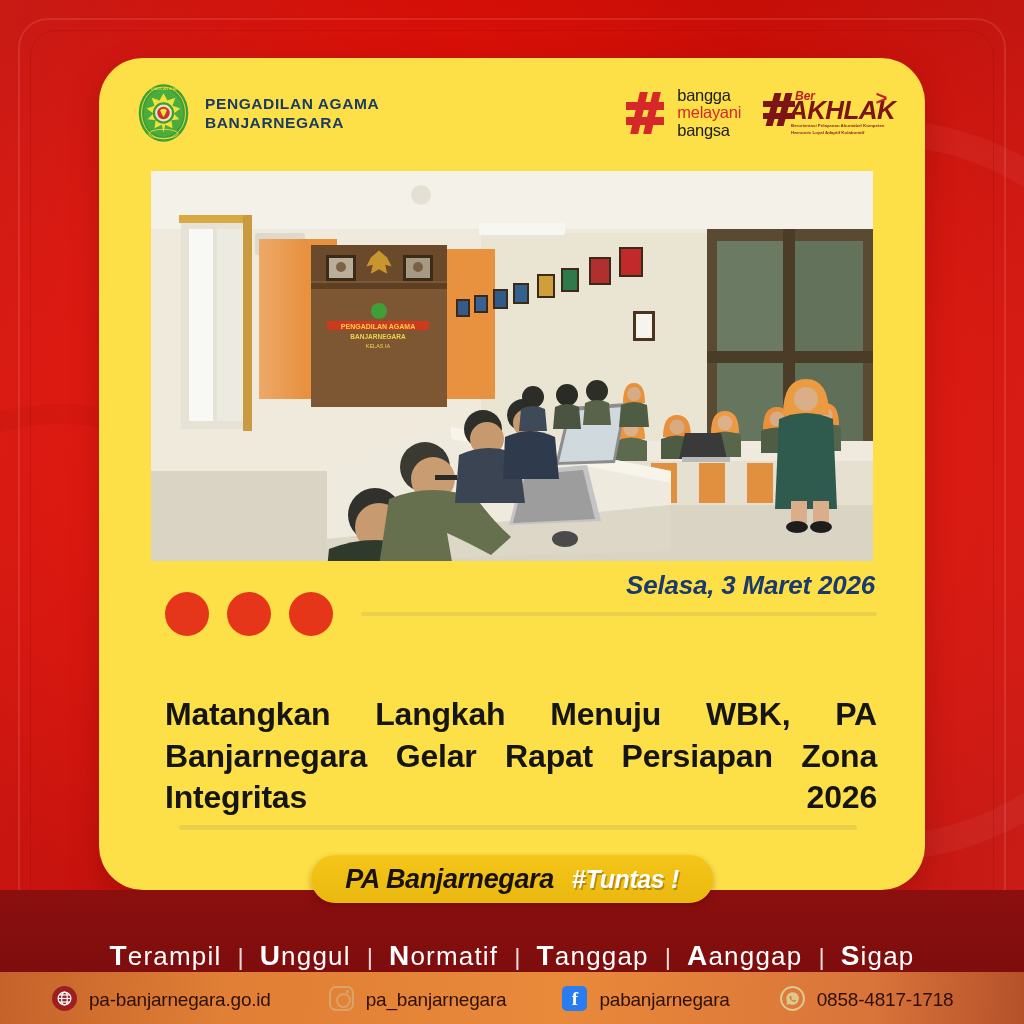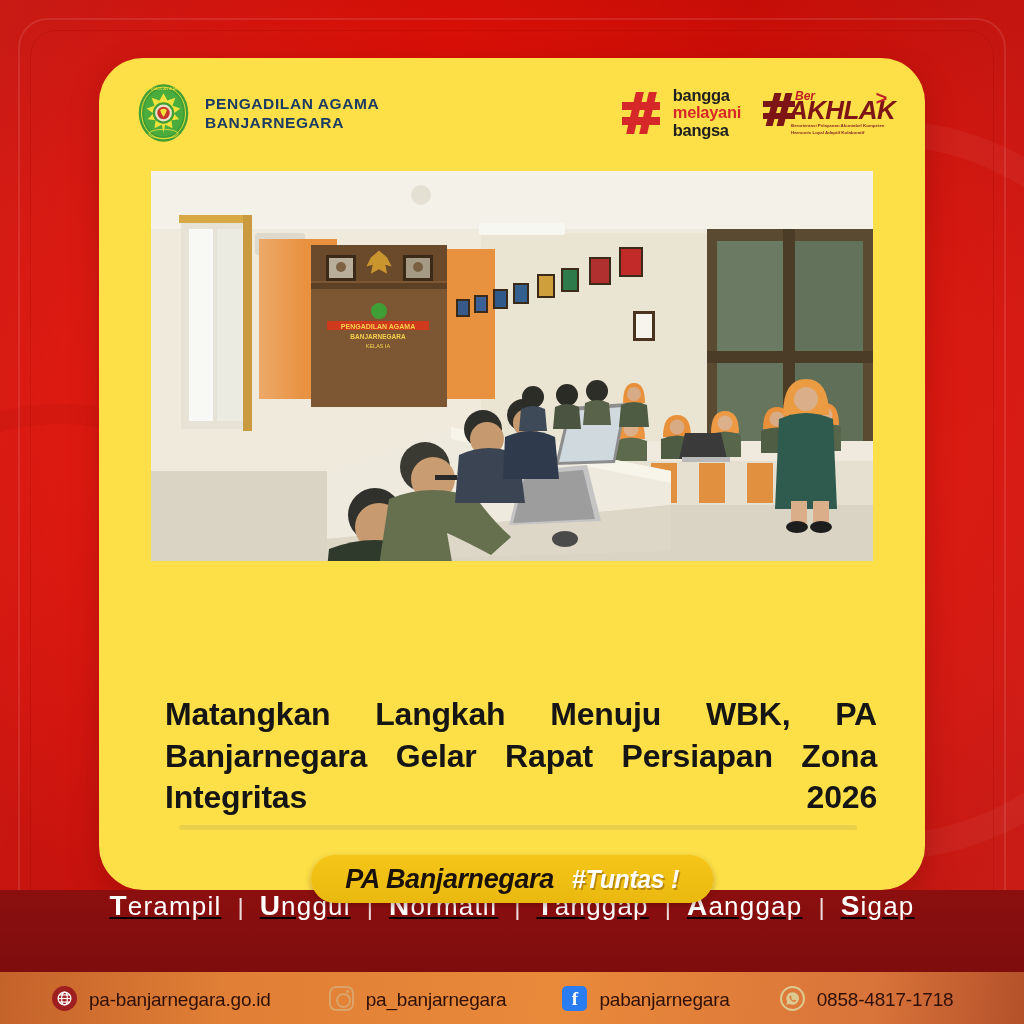--- a/index.html
+++ b/index.html
@@ -66,21 +66,21 @@
   .hdr-right { margin-left:auto; display:flex; align-items:center; gap:22px; }
 
   .bmb { display:flex; align-items:center; gap:7px; }
   .bmb-hash { width:38px; height:42px; position:relative; flex:none; }
   .bmb-hash span { position:absolute; background:#d62828; }
   .bmb-hash .v1 { left:9px;  top:0; width:8px; height:42px; transform:skewX(-13deg); }
   .bmb-hash .v2 { left:22px; top:0; width:8px; height:42px; transform:skewX(-13deg); }
   .bmb-hash .h1 { left:0; top:10px; width:38px; height:7.5px; }
   .bmb-hash .h2 { left:0; top:25px; width:38px; height:7.5px; }
   .bmb-txt { line-height:1.04; }
-  .bmb-txt div { font-size:16.5px; font-weight:bold; letter-spacing:-0.3px;padding-left:6px; }
+  .bmb-txt div { font-size:16.5px; font-weight:normal; letter-spacing:-0.3px;padding-left:6px; }
   .bmb-txt .l1 { color:#202020; }
   .bmb-txt .l2 { color:#d62828; }
   .bmb-txt .l3 { color:#202020; }
 
   .akhlak { position:relative; width:126px; height:52px; }
   .ak-hash { position:absolute; left:0; top:6px; width:32px; height:33px; }
   .ak-hash span { position:absolute; background:#7d1416; }
   .ak-hash .v1 { left:7px;  top:0; width:7px; height:33px; transform:skewX(-15deg); }
   .ak-hash .v2 { left:18px; top:0; width:7px; height:33px; transform:skewX(-15deg); }
   .ak-hash .h1 { left:0; top:8px;  width:32px; height:6px; }
@@ -162,21 +162,21 @@
     font-size:25px; font-weight:bold; color:#ffffff; font-style:italic;
     letter-spacing:-0.4px;
     text-shadow:1.5px 1.5px 0 rgba(120,70,0,0.45);
     margin-left:9px;
   }
 
   
   .tagband {
     position:absolute; left:0; top:890px; width:100%; height:82px;
     background:linear-gradient(180deg,#8c0f0f 0%, #7e0d0d 100%);
-    display:flex; align-items:flex-start; justify-content:center;text-decoration:underline;
+    display:flex; align-items:flex-end; justify-content:center;
   }
   .tagline { display:flex; align-items:baseline; color:#ffffff; white-space:nowrap; }
   .tagline .w { font-size:26px; letter-spacing:1.2px; font-weight:300; }
   .tagline .w b { font-weight:bold; font-size:28px; }
   .tagline .sep {
     font-size:24px; color:#ffffff; opacity:.85; margin:0 16px; font-weight:300;
   }
 
   
   .footer {
@@ -481,20 +481,27 @@
       </g>
       <defs>
         <linearGradient id="pg1" x1="0" y1="0" x2="1" y2="0">
           <stop offset="0%" stop-color="rgba(255,255,255,.22)"></stop>
           <stop offset="60%" stop-color="rgba(255,255,255,0)"></stop>
         </linearGradient>
       </defs>
     </svg>
   </div>
 
+  <div class="dots-row">
+    <div class="dot d1"></div>
+    <div class="dot d2"></div>
+    <div class="dot d3"></div>
+    <div class="rule-top"></div>
+    <div class="date">Selasa, 3 Maret 2026</div>
+  </div>
 
   <div class="headline">Matangkan Langkah Menuju WBK, PA Banjarnegara Gelar Rapat Persiapan Zona Integritas 2026</div>
 
   <div class="rule-bot"></div>
 </div>
 
 <div class="badge">
   <span class="b1">PA Banjarnegara</span>
   <span class="b2">#Tuntas !</span>
 </div>

